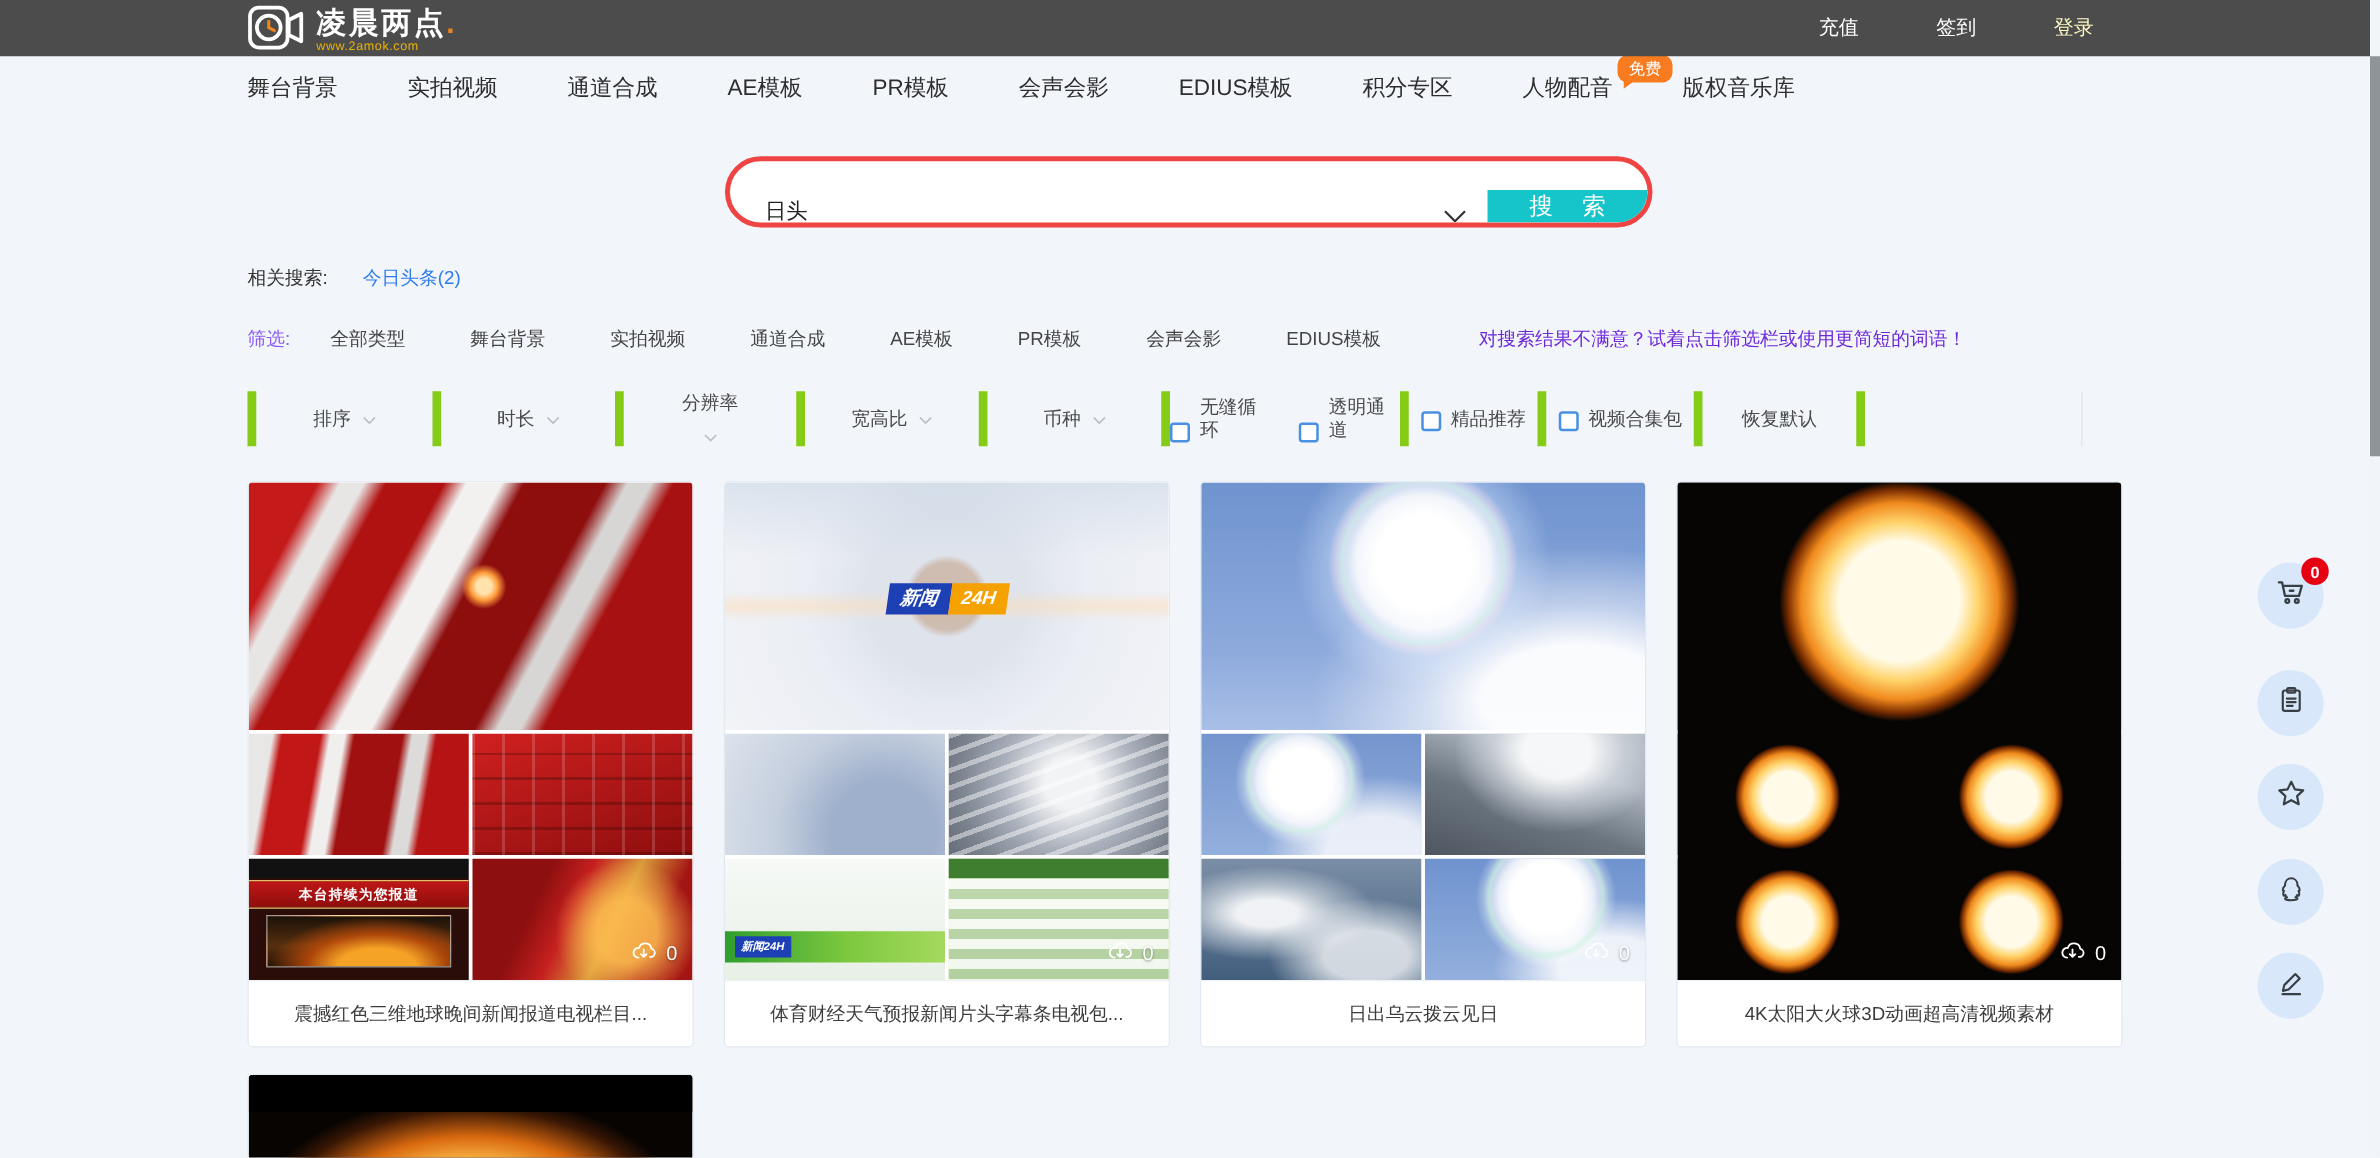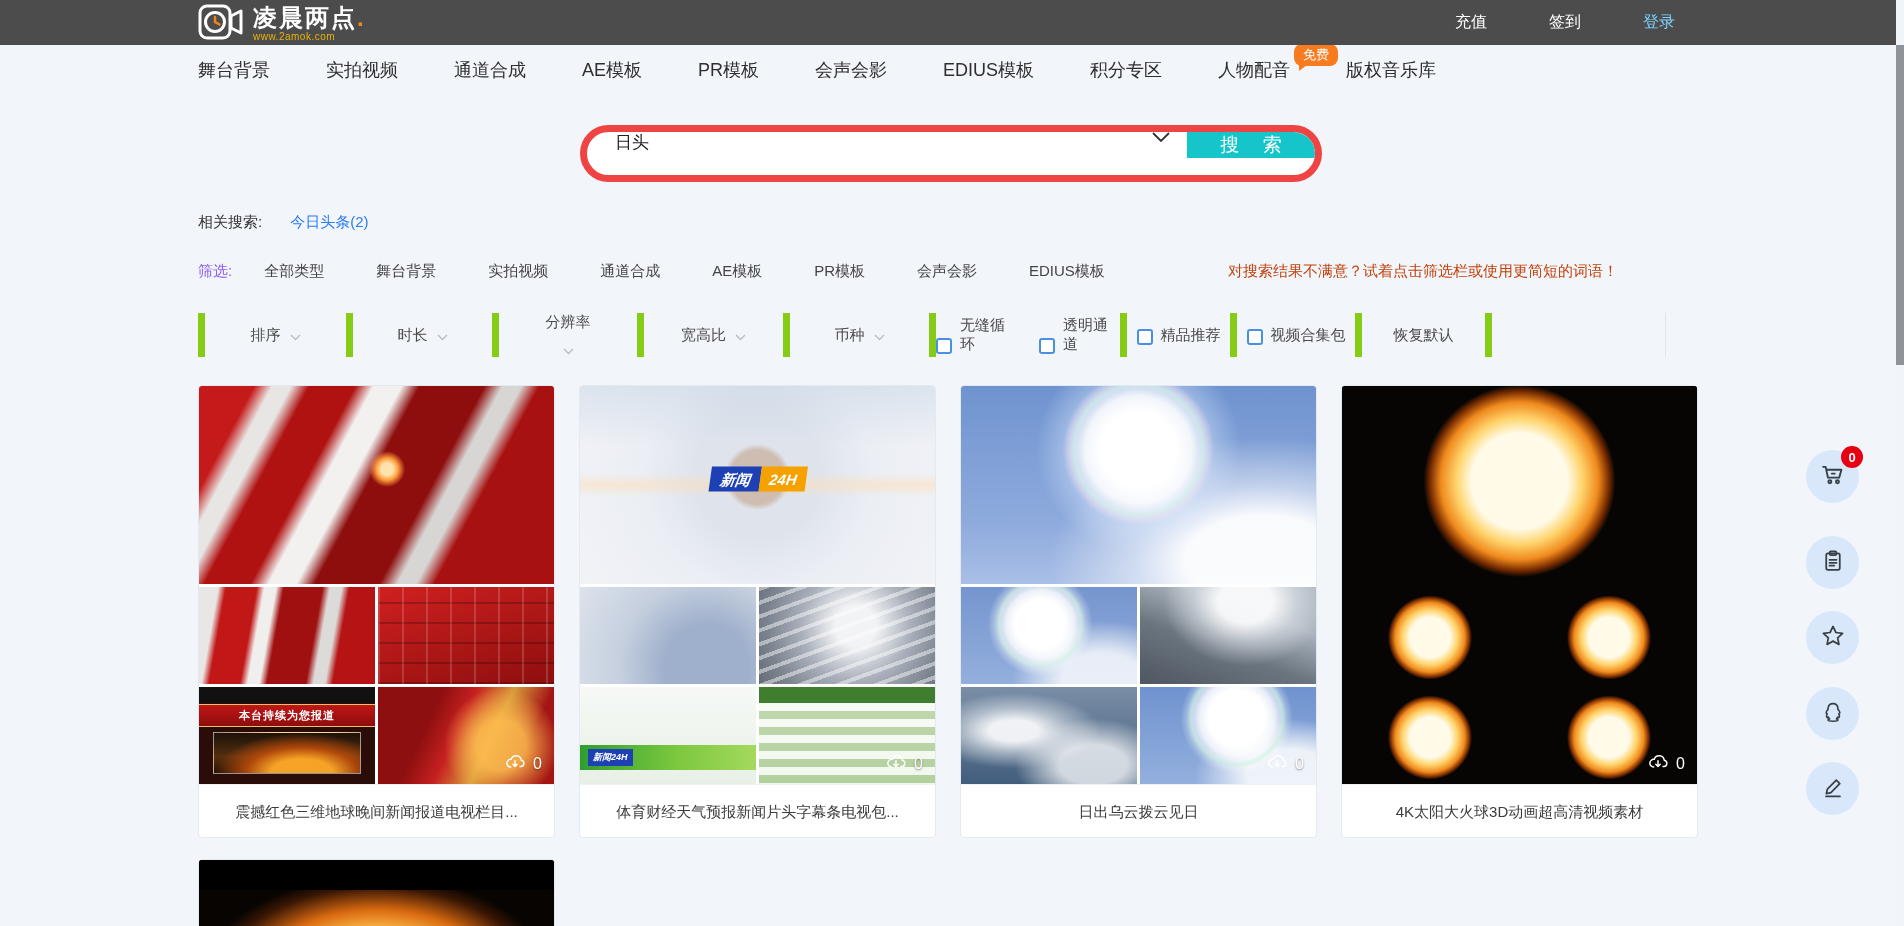--- a/index.html
+++ b/index.html
@@ -13,43 +13,43 @@
   [data-interactable="true"] { cursor:pointer; }
 
   
   .topbar { position:absolute; top:0; left:0; width:1904px; height:45px; background:#4c4c4c; z-index:5; }
   .brand { position:absolute; left:198px; top:2px; display:flex; align-items:center; gap:9px; }
   .brand-text { display:flex; flex-direction:column; line-height:1; }
   .brand-name { font-size:24px; font-weight:bold; color:#fff; letter-spacing:2px; }
   .brand-dot { color:#f08519; }
   .brand-url { font-size:10px; color:#eab308; margin-top:2px; letter-spacing:.5px; }
   .topbar-links { position:absolute; right:229px; top:0; height:45px; display:flex; align-items:center; gap:62px; font-size:16px; color:#fff; }
-  .topbar-links .login { color:#7dd3fc; }
+  .topbar-links .login { color:#fef9c3; }
 
   
   .nav { position:absolute; top:45px; left:198px; height:50px; display:flex; align-items:center; gap:56px; font-size:18px; color:#2e2e2e; white-space:nowrap; }
   .nav-item { position:relative; }
   .free-badge { position:absolute; top:-14px; right:-48px; background:#f87c1f; color:#fff; font-size:13px; line-height:1; padding:4px 9px 5px; border-radius:8px; }
   .free-badge::after { content:""; position:absolute; left:5px; bottom:-5px; width:0; height:0; border-top:6px solid #f87c1f; border-right:8px solid transparent; }
 
   
-  .searchbar { position:absolute; left:580px; top:125px; width:742px; height:57px; background:#fff; border:7px solid #ef4444; border-radius:29px; display:flex; align-items:flex-start; overflow:hidden; }
+  .searchbar { position:absolute; left:580px; top:125px; width:742px; height:57px; background:#fff; border:4px solid #ef4444; border-radius:29px; display:flex; align-items:flex-end; overflow:hidden; }
   .search-input { flex:1; border:none; outline:none; background:transparent; font-size:17px; color:#222; padding-left:28px; font-family:inherit; }
   .search-chev { width:52px; display:flex; align-items:center; justify-content:center; }
   .search-btn { width:128px; background:#15c5c9; border:none; color:#fff; font-size:19px; letter-spacing:9px; text-indent:9px; font-family:inherit; }
 
   
   .related { position:absolute; left:198px; top:213px; display:flex; align-items:center; font-size:15px; color:#333; }
   .related-link { color:#2e7bee; margin-left:28px; }
 
   
   .tabs { position:absolute; left:198px; top:262px; width:1468px; display:flex; align-items:center; font-size:15px; color:#444; white-space:nowrap; }
   .tabs-label { color:#8b5cf6; margin-right:32px; }
   .tab-item { margin-right:52px; }
-  .tabs-hint { margin-left:auto; margin-right:48px; color:#c2410c; }
+  .tabs-hint { margin-left:auto; margin-right:93px; color:#6d28d9; }
 
   
   .filterbar { position:absolute; left:198px; top:313px; width:1468px; height:44px; display:flex; align-items:stretch; border-right:1px solid #dfe6ee; font-size:15px; color:#4a4a4a; }
   .fseg { border-left:7px solid #84cc16; display:flex; align-items:center; justify-content:center; gap:9px; }
   .fseg.dd-0{width:148px;} .fseg.dd-1{width:146px;text-align:right;} .fseg.dd-2{width:145px;flex-direction:column;} .fseg.dd-3{width:146px;} .fseg.dd-4{width:146px;}
   .fseg.cbpair { width:191px; gap:22px; }
   .fseg.cb-2 { width:110px; } .fseg.cb-3 { width:125px; }
   .fseg.reset { width:130px; }
   .fseg.tail { flex:1; }
   .cbitem { display:flex; align-items:flex-end; gap:8px; }

